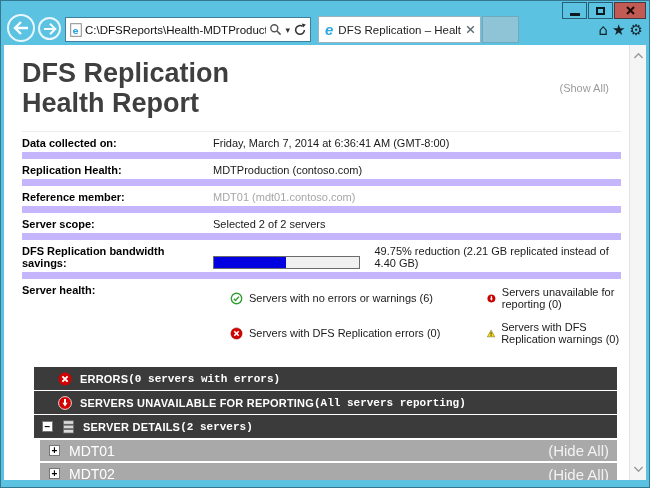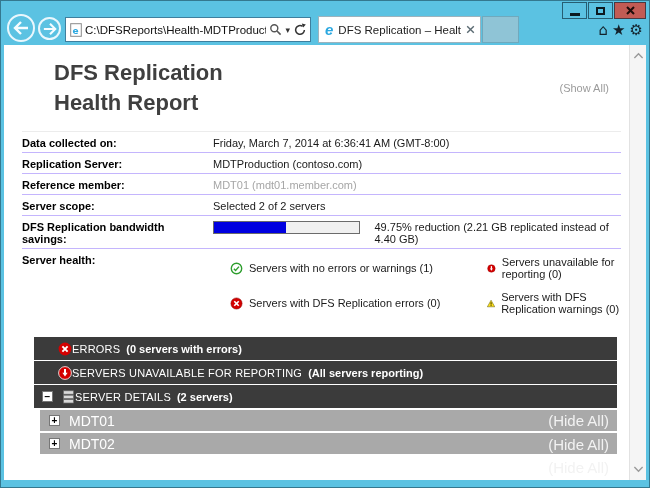--- a/index.html
+++ b/index.html
@@ -50,43 +50,43 @@
   
   .content { position:absolute; top:45px; left:4px; right:4px; bottom:8px; background:#fff; }
   .scrollbar { position:absolute; right:0; top:0; bottom:0; width:17px;
                background:#f5f5f5; border-left:1px solid #e2e2e2; }
   .sb-arrow { position:absolute; left:0; width:17px; height:17px;
               display:flex; align-items:center; justify-content:center; }
   .sb-arrow.up { top:2px; } .sb-arrow.down { bottom:2px; }
   .page { position:absolute; top:0; left:0; right:17px; bottom:0;
           padding:13px 8px 0 18px; overflow:hidden; }
   .report-header { position:relative; }
-  h1 { font-size:22px; line-height:30px; font-weight:bold; color:var(--heading_text,#3f3f3f);margin-left:32px; }
+  h1 { font-size:27px; line-height:30px; font-weight:bold; color:var(--heading_text,#3f3f3f); }
   .show-all { position:absolute; right:12px; top:24px; font-size:11px;
               color:#9b9b9b; text-decoration:none; cursor:pointer; }
   
   .info { margin-top:13px; border-top:1px solid #ececec; }
-  .info-row { display:flex; padding:4px 0 3px 0; border-bottom:1px solid #c4b5fd;
+  .info-row { display:flex; padding:4px 0 3px 0; border-bottom:7px solid #c4b5fd;
               min-height:19px; align-items:flex-start; }
   .info-row:last-child { border-bottom:none;gap:17px; }
   .info-label { flex:0 0 147px; font-weight:bold; color:#000; padding-top:1px; }
   .info-value { flex:1; padding-top:1px;padding-left:44px; }
   .muted .info-value { color:var(--muted_text,#a6a6a6); }
-  .bw-wrap { display:flex; align-items:flex-start; gap:14px; }
+  .bw-wrap { display:flex; align-items:flex-end; gap:14px; }
   .progress { width:168px; height:13px; border:1px solid #6b6b6b; background:#f0f0f0; }
   .progress-fill { height:100%; background:var(--progress_fill,#0000e0); }
   .health-grid { display:grid; grid-template-columns:257px 1fr; row-gap:11px; padding:2px 0 8px 0; }
   .health-item { display:flex; align-items:center; gap:6px; }
   
   .sections { margin:11px 4px 0 12px; }
   .bar { height:23px; background:var(--section_bar,#3b3b3b); color:#fff;
          display:flex; align-items:center; margin-bottom:1px; cursor:pointer; }
   .bar .b-icon { margin-left:24px; display:flex; }
-  .bar .b-title { margin-left:0; font-weight:normal; font-size:11px; letter-spacing:.2px; }
-  .bar .b-sub { margin-left:6px; font-weight:bold; font-size:11px; }
+  .bar .b-title { margin-left:8px; font-weight:bold; font-size:11px; letter-spacing:.2px; }
+  .bar .b-sub { font-weight:bold; font-size:11px;font-family:Liberation Mono, monospace; }
   .bar .action, .srv .action { margin-left:auto; margin-right:8px; font-size:15px;
          color:#f2f2f2; text-decoration:none; cursor:pointer;margin-top:48px; }
   .toggle { width:11px; height:11px; background:#fff; border:1px solid #777;
             display:flex; align-items:center; justify-content:center;
             font-size:10px; font-weight:bold; color:#000; line-height:9px; cursor:pointer; }
   .bar .toggle { margin-left:8px; }
   .bar .b-icon.after-toggle { margin-left:10px; }
   .srv { height:21px; background:var(--server_row,#a9a9a9); margin:2px 0 0 6px;
          display:flex; align-items:center; cursor:pointer; }
   .srv .toggle { margin-left:9px; }
@@ -165,26 +165,26 @@
         </h1>
         <a class="show-all">(Show All)</a>
       </div>
 
       <div class="info">
         <div class="info-row">
           <div class="info-label">Data collected on:</div>
           <div class="info-value">Friday, March 7, 2014 at 6:36:41 AM (GMT-8:00)</div>
         </div>
         <div class="info-row">
-          <div class="info-label">Replication Server:</div>
+          <div class="info-label">Replication Health:</div>
           <div class="info-value">MDTProduction (contoso.com)</div>
         </div>
         <div class="info-row muted">
           <div class="info-label">Reference member:</div>
-          <div class="info-value">MDT01 (mdt01.member.com)</div>
+          <div class="info-value">MDT01 (mdt01.contoso.com)</div>
         </div>
         <div class="info-row">
           <div class="info-label">Server scope:</div>
           <div class="info-value">Selected 2 of 2 servers</div>
         </div>
 
         <div class="info-row">
           <div class="info-label">DFS Replication bandwidth savings:</div>
           <div class="info-value">
             <div class="bw-wrap">
@@ -198,21 +198,21 @@
 
         <div class="info-row">
           <div class="info-label">Server health:</div>
           <div class="info-value">
             <div class="health-grid">
               <div class="health-item">
                 <svg width="13" height="13" viewBox="0 0 14 14">
                   <circle cx="7" cy="7" r="5.6" fill="#fff" stroke="#2e9e2e" stroke-width="1.5"></circle>
                   <path d="M4.2 7.3 L6 9.2 L9.7 5" stroke="#2e9e2e" stroke-width="1.5" fill="none"></path>
                 </svg>
-                <span>Servers with no errors or warnings (1)</span>
+                <span>Servers with no errors or warnings (6)</span>
               </div>
               <div class="health-item">
                 <svg width="13" height="13" viewBox="0 0 14 14">
                   <circle cx="7" cy="7" r="6" fill="#d40000" stroke="#8d0000" stroke-width="0.6"></circle>
                   <path d="M7 3.2 V7.6" stroke="#fff" stroke-width="2"></path>
                   <polygon points="4.6,7 9.4,7 7,10.4" fill="#fff"></polygon>
                 </svg>
                 <span>Servers unavailable for reporting (0)</span>
               </div>
               <div class="health-item">

